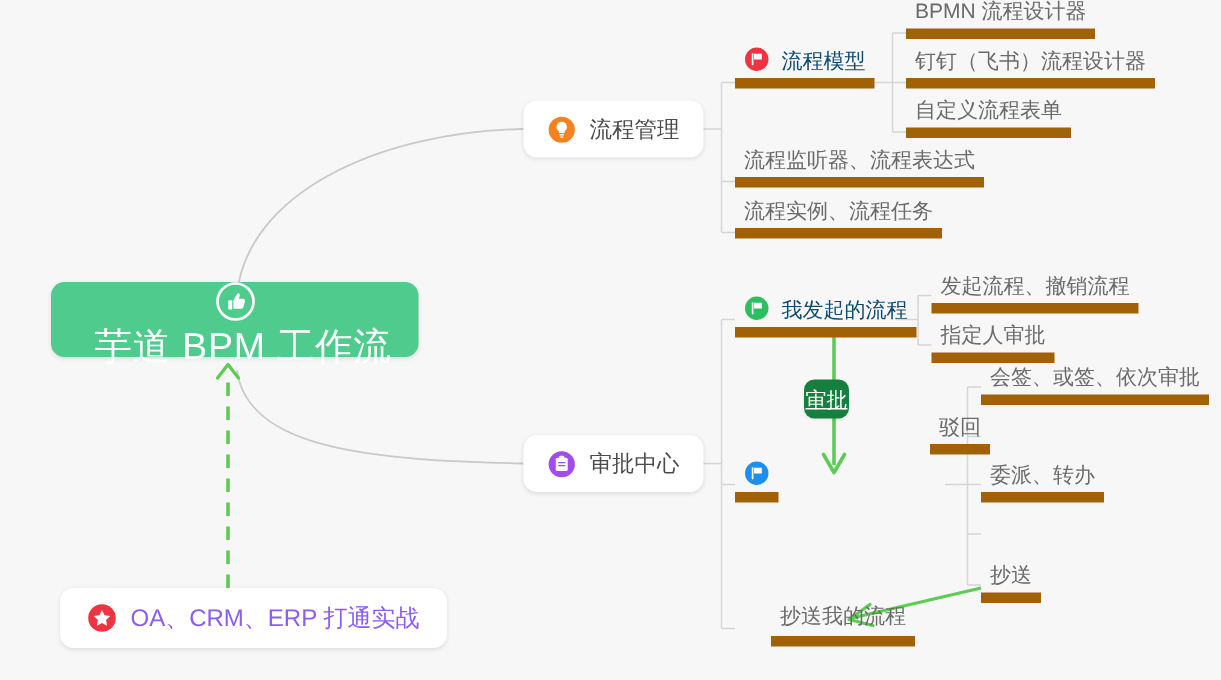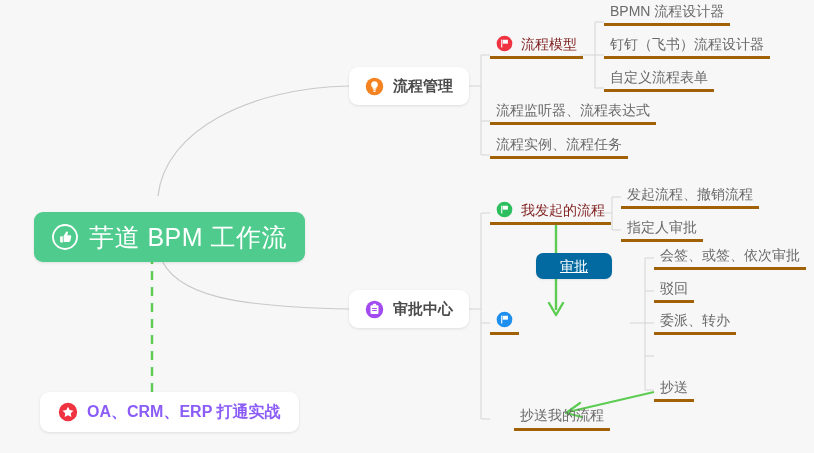--- a/index.html
+++ b/index.html
@@ -57,40 +57,39 @@
     background: #ffffff;
     border-radius: 9px;
     height: 38px;
     padding: 0 16px;
     box-shadow: 0 1px 3px rgba(0,0,0,0.10);
   }
   .card .label {
     color: #4b4b4b;
     font-size: 15px;
     margin-left: 9px;
-    font-weight: bold;
   }
   .card.big {
     height: 40px;
     padding: 0 18px;
   }
   .card.big .label {
     font-size: 16px;
     color: #8b5cf6;
   }
 
   
   .sub {
-    border-bottom: 3px solid #a16207;
+    border-bottom: 7px solid #a16207;
     padding: 0 6px 4px 6px;
     height: 26px;
     align-items: flex-end;
   }
   .sub .label {
-    color: #7f1d1d;
+    color: #0c4a6e;
     font-size: 14px;
     line-height: 15px;
   }
   .sub.withicon .label {
     margin-left: 8px;
   }
   .sub.leaf .label {
     color: #6a6a6a;
   }
 
@@ -98,25 +97,25 @@
   .ico {
     flex: 0 0 auto;
     display: inline-block;
     line-height: 0;
   }
   .ico svg { display: block; }
 
   
   .badge {
     position: absolute;
-    background: #0369a1;
+    background: #15803d;
     border-radius: 7px;
     color: #ffffff;
     font-size: 14px;
-    padding: 5px 24px;
+    padding: 5px 1px;
     line-height: 16px;
     z-index: 5;
     box-shadow: 0 1px 2px rgba(0,0,0,0.08);
     text-decoration: underline;
   }
 </style>
 </head>
 <body>
 
 <div id="canvas">
@@ -172,21 +171,21 @@
       <line x1="556" y1="222" x2="556" y2="310" stroke="#5ccc52" stroke-width="2.4"></line>
       <path d="M549,303 L556,315 L563,303" fill="none" stroke="#5ccc52" stroke-width="2.4" stroke-linecap="round" stroke-linejoin="round"></path>
     </g>
 
     <g>
       <line x1="654" y1="392" x2="568" y2="412" stroke="#5ccc52" stroke-width="2.2"></line>
       <path d="M580,403 L566,413 L582,417" fill="none" stroke="#5ccc52" stroke-width="2.2" stroke-linecap="round" stroke-linejoin="round"></path>
     </g>
   </svg>
 
-  <div class="node root" style="left:34px; top:212px;">
+  <div class="node root" style="left:34px; top:188px;flex-direction:column;">
     <span class="ico">
       <svg width="26" height="26" viewBox="0 0 26 26">
         <circle cx="13" cy="13" r="12" fill="#4ecb8d" stroke="#ffffff" stroke-width="1.8"></circle>
         <path d="M9 12.2h1.8v6.2H9a0.9 0.9 0 0 1-0.9-0.9v-4.4a0.9 0.9 0 0 1 0.9-0.9z" fill="#ffffff"></path>
         <path d="M11.6 12.1l2.6-4.3c0.2-0.4 0.8-0.5 1.2-0.2 0.5 0.3 0.7 0.9 0.5 1.5l-0.7 2.1h2.9c0.8 0 1.4 0.8 1.2 1.6l-1 3.9c-0.2 0.7-0.8 1.2-1.5 1.2h-5.2z" fill="#ffffff"></path>
       </svg>
     </span>
     <span class="label">芋道 BPM 工作流</span>
   </div>
 
@@ -271,21 +270,21 @@
         <circle cx="10" cy="10" r="9.2" fill="#1f8fef"></circle>
         <rect x="6.1" y="5.2" width="1.3" height="9.6" rx="0.5" fill="#ffffff"></rect>
         <path d="M7.9 5.6h6.1v4.6H7.9z" fill="#ffffff"></path>
       </svg>
     </span>
   </div>
 
   <div class="node sub leaf" style="left:654px; top:244px;">
     <span class="label">会签、或签、依次审批</span>
   </div>
-  <div class="node sub leaf" style="left:654px; top:277px;">
+  <div class="node sub leaf" style="left:620px; top:277px;">
     <span class="label">驳回</span>
   </div>
   <div class="node sub leaf" style="left:654px; top:309px;">
     <span class="label">委派、转办</span>
   </div>
   <div class="node sub leaf" style="left:654px; top:376px;text-align:right;">
     <span class="label">抄送</span>
   </div>
 
   <div class="node sub leaf" style="left:514px; top:405px;font-family:Liberation Mono, monospace;">

